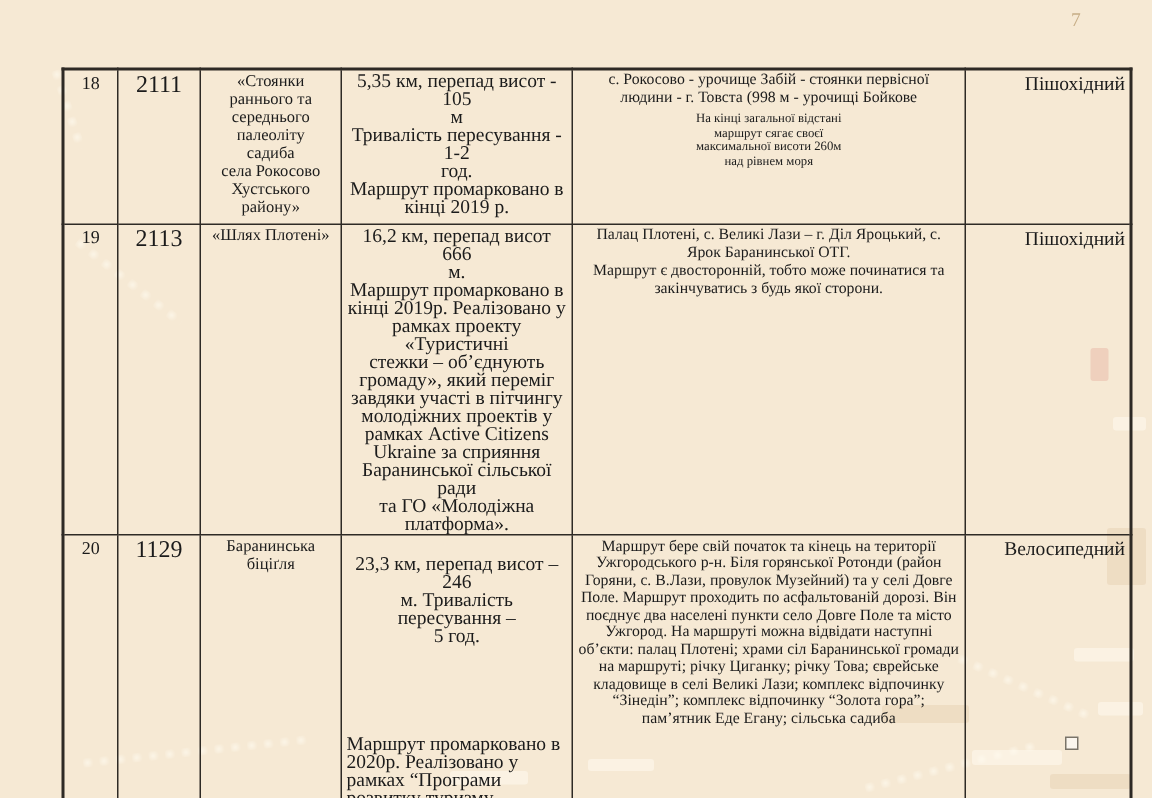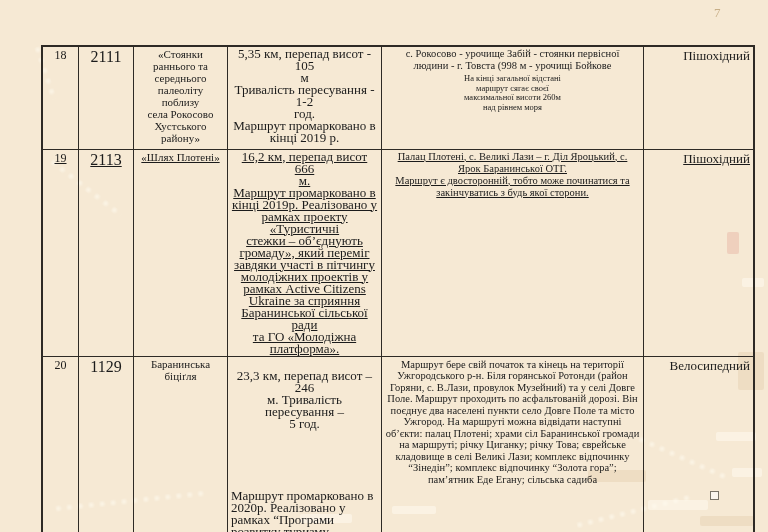--- a/index.html
+++ b/index.html
@@ -35,21 +35,21 @@
     vertical-align:top; overflow:hidden;
   }
   .c-num   { width:29px;  text-align:center; font-size:12px; }
   .c-id    { width:48px;  text-align:center; font-size:16px; }
   .c-name  { width:87px;  text-align:center; font-size:11px;  line-height:12px; white-space:pre-line; }
   .c-det   { width:147px; text-align:center; font-size:13px; line-height:12px; white-space:pre-line; }
   .c-route { width:255px; text-align:center; font-size:10.5px; line-height:12px; }
   .c-type  { width:103px; text-align:right; vertical-align:middle; font-size:13px; }
   .r18 { height:103px; }
   .r2112 { height:17px; }
-  .r19 { height:168px;text-decoration:underline; }
+  .r19 { height:168px; }
   .r20 { height:157px; }
   .route-top { padding-top:9px; }
   .route-mid { vertical-align:middle; }
   .route-main { white-space:pre-line; }
   .route-note { font-size:8.5px; line-height:9.5px; white-space:pre-line; margin-top:2px; }
   .det-left { text-align:left; margin-top:48px; white-space:pre-line; }
   .route-wrap { white-space:normal; line-height:11.5px; padding-top:1px; }
 
   .anchor-square {
     position:absolute; left:710px; top:491px; z-index:2;
@@ -84,21 +84,21 @@
 
   <table class="routes">
     <tbody>
         <tr class="r18">
       <td class="c-num">18</td>
       <td class="c-id">2111</td>
       <td class="c-name">«Стоянки
 раннього та
 середнього
 палеоліту
-поблизу
+садиба
 села Рокосово
 Хустського
 району»</td>
       <td class="c-det">5,35 км, перепад висот - 105
 м
 Тривалість пересування  - 1-2
 год.
 Маршрут промарковано в
 кінці 2019 р.</td>
       <td class="c-route route-top">

